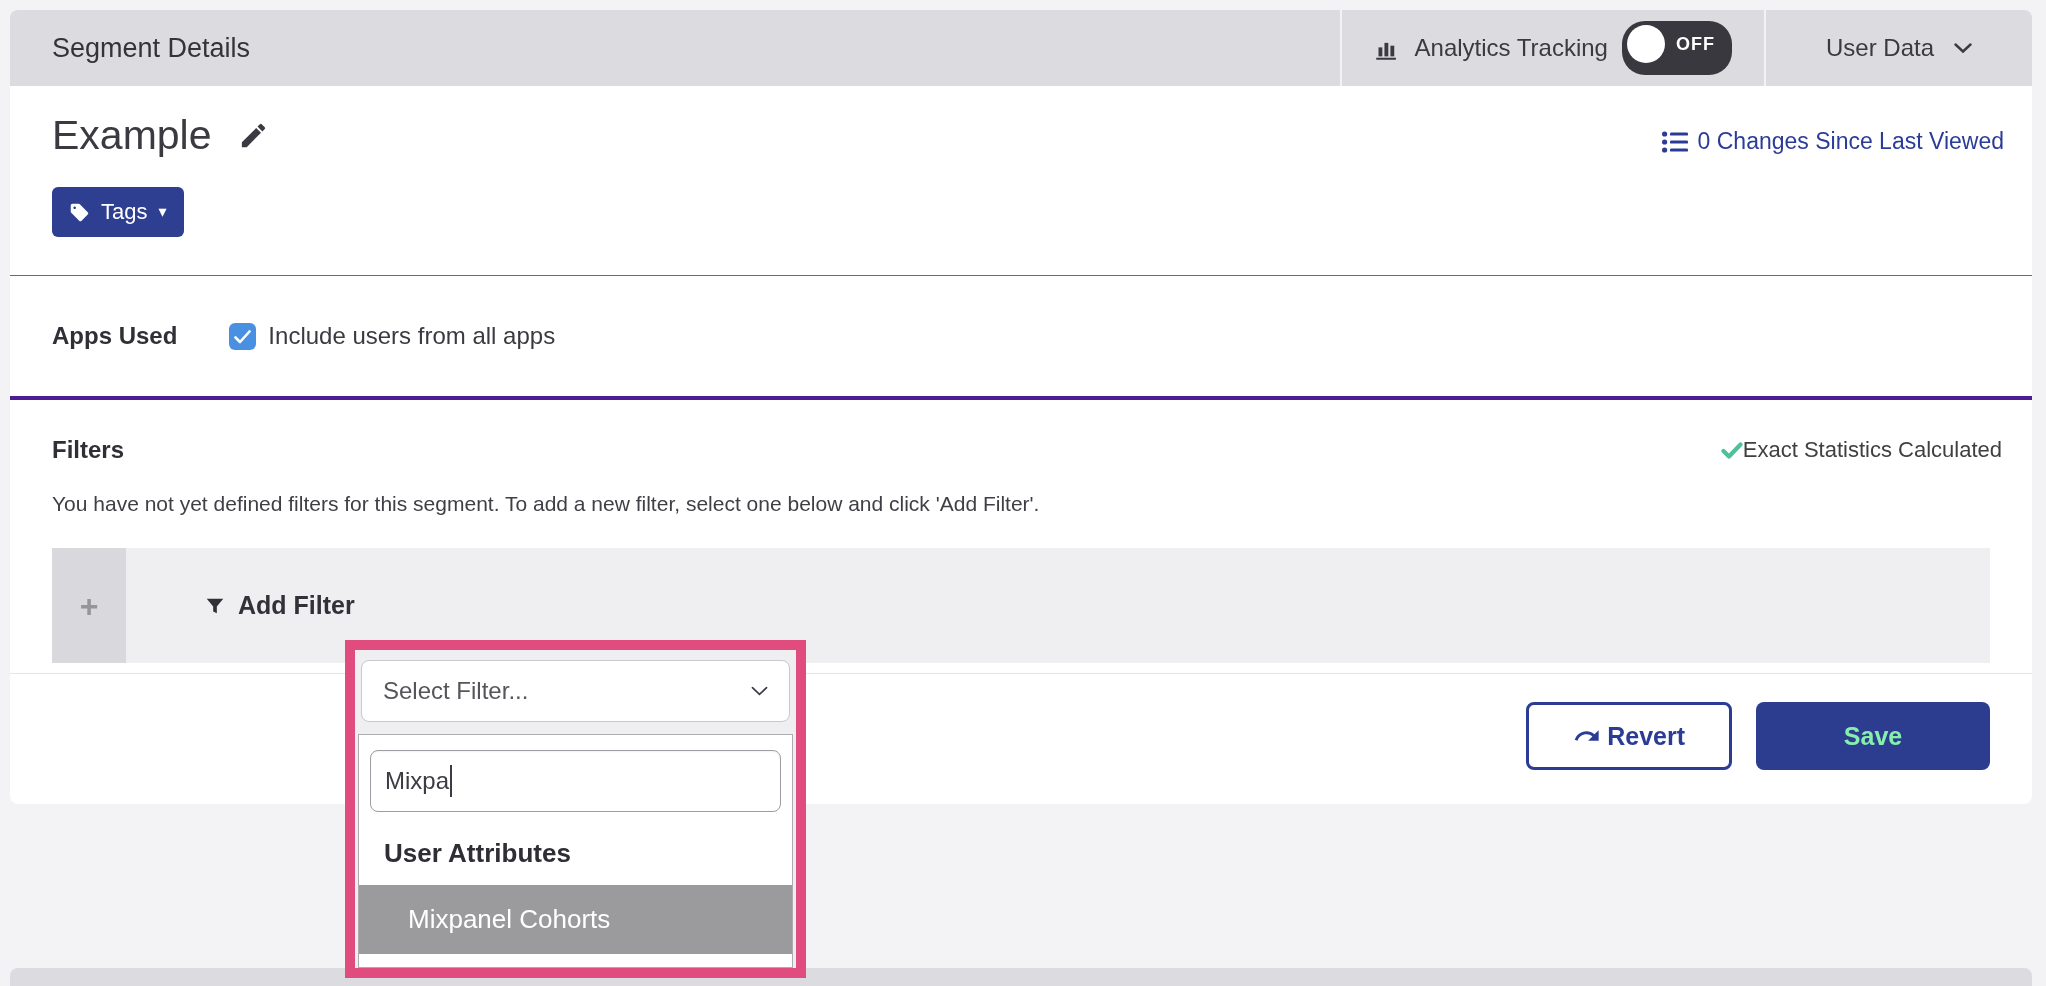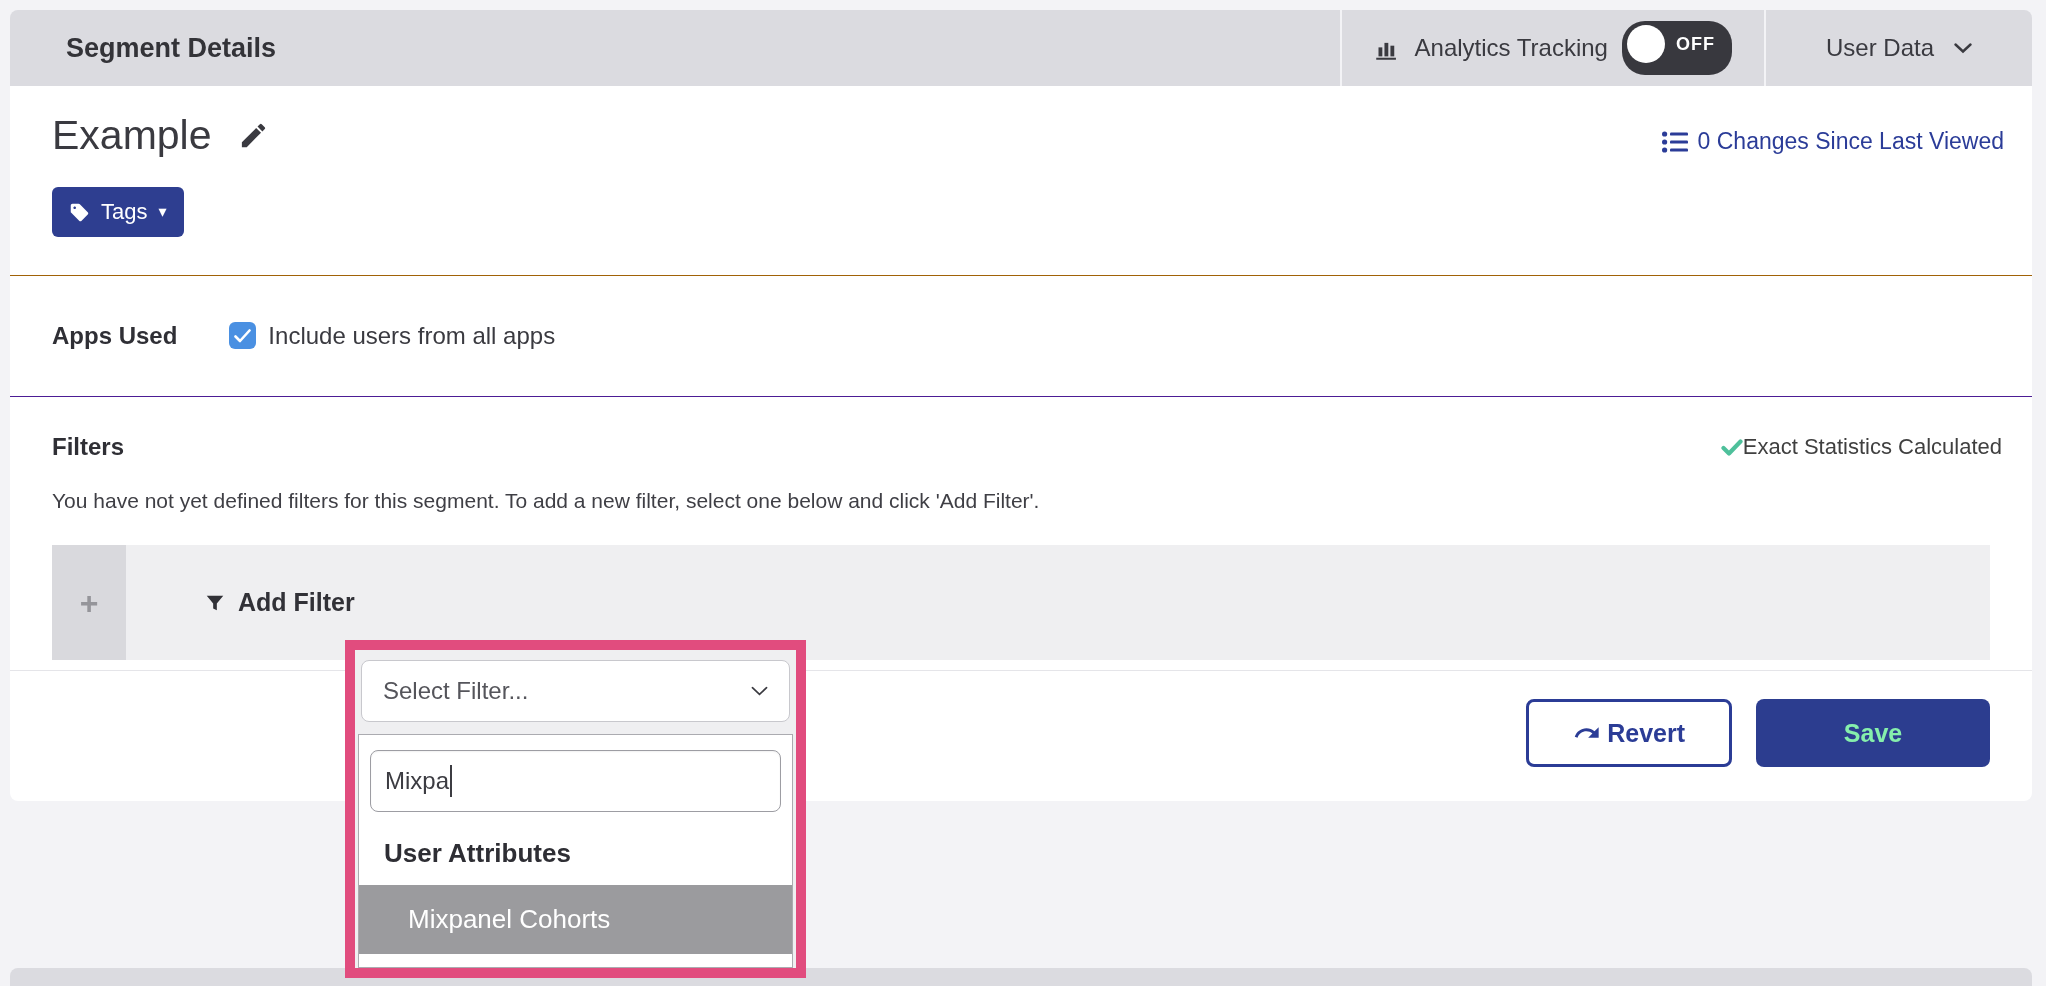--- a/index.html
+++ b/index.html
@@ -4,21 +4,21 @@
 <style>
   * { margin:0; padding:0; box-sizing:border-box; }
   html,body { width:2046px; height:986px; }
   body { font-family:"Liberation Sans", sans-serif; background:#f3f3f6; position:relative; overflow:hidden; color:#3a3a40; }
 
   .card { position:absolute; left:10px; top:10px; width:2022px; }
 
   
   .card-header { height:76px; background:#dbdbe0; border-radius:8px 8px 0 0;
                  display:flex; align-items:center; justify-content:space-between; }
-  .header-title { margin-left:56px; font-size:27px; font-weight:bold; color:#333338; }
+  .header-title { margin-left:42px; font-size:27px; font-weight:normal; color:#333338; }
   .header-controls { display:flex; align-items:center; height:100%; }
   .header-sep { width:2px; height:100%; background:#f3f3f6; }
   .analytics-block { display:flex; align-items:center; gap:14px; padding:0 32px; height:100%; }
   .analytics-label { font-size:24px; color:#3a3a40; }
   .toggle { position:relative; width:110px; height:54px; border-radius:23px; background:#38383e; cursor:pointer; }
   .toggle-knob { position:absolute; left:5px; top:4px; width:38px; height:38px; border-radius:50%; background:#fff; }
   .toggle-text { position:absolute; right:17px; top:0; line-height:46px; color:#fff; font-size:18px; font-weight:bold; letter-spacing:1px; }
   .user-data-block { display:flex; align-items:center; gap:20px; padding:0 60px; height:100%; cursor:pointer; }
   .user-data-label { font-size:24px; color:#3a3a40; }
 
@@ -29,21 +29,21 @@
   .title-row { display:flex; align-items:center; gap:26px; }
   .page-title { font-size:41px; font-weight:500; color:#3a3a40; }
   .pencil-btn { background:none; border:none; cursor:pointer; display:flex; }
   .changes-link { position:absolute; right:28px; top:42px; display:flex; align-items:center; gap:10px;
                   color:#2b3c98; font-size:23px; text-decoration:none; cursor:pointer; }
   .tags-button { margin-top:28px; display:inline-flex; align-items:center; gap:11px; background:#2e3e90;
                  border:none; border-radius:6px; color:#fff; font-size:22px; padding:12px 17px; cursor:pointer;
                  font-family:"Liberation Sans", sans-serif; }
   .tags-caret { font-size:16px; line-height:1; }
 
-  .section-apps { display:flex; align-items:flex-start; padding:46px 42px; border-bottom:1px solid #4c1d95; }
+  .section-apps { display:flex; align-items:flex-end; padding:46px 42px; border-bottom:4px solid #4c1d95; }
   .apps-label { font-size:24px; font-weight:bold; color:#2f2f35; margin-right:52px; }
   .checkbox { width:27px; height:27px; border-radius:6px; background:#4a90e2; display:flex; align-items:center;
               justify-content:center; margin-right:12px; cursor:pointer; flex:0 0 auto; }
   .checkbox-label { font-size:24px; color:#3a3a40; }
 
   .section-filters { padding:36px 42px 10px; border-bottom:1px solid #e5e5e9; }
   .filters-head-row { display:flex; align-items:center; justify-content:space-between; }
   .filters-label { font-size:24px; font-weight:600; color:#2f2f35; }
   .stats-status { display:flex; align-items:center; color:#404040; font-size:22px; margin-right:-12px; }
   .filters-desc { margin-top:28px; font-size:21px; color:#3f3f45; }

